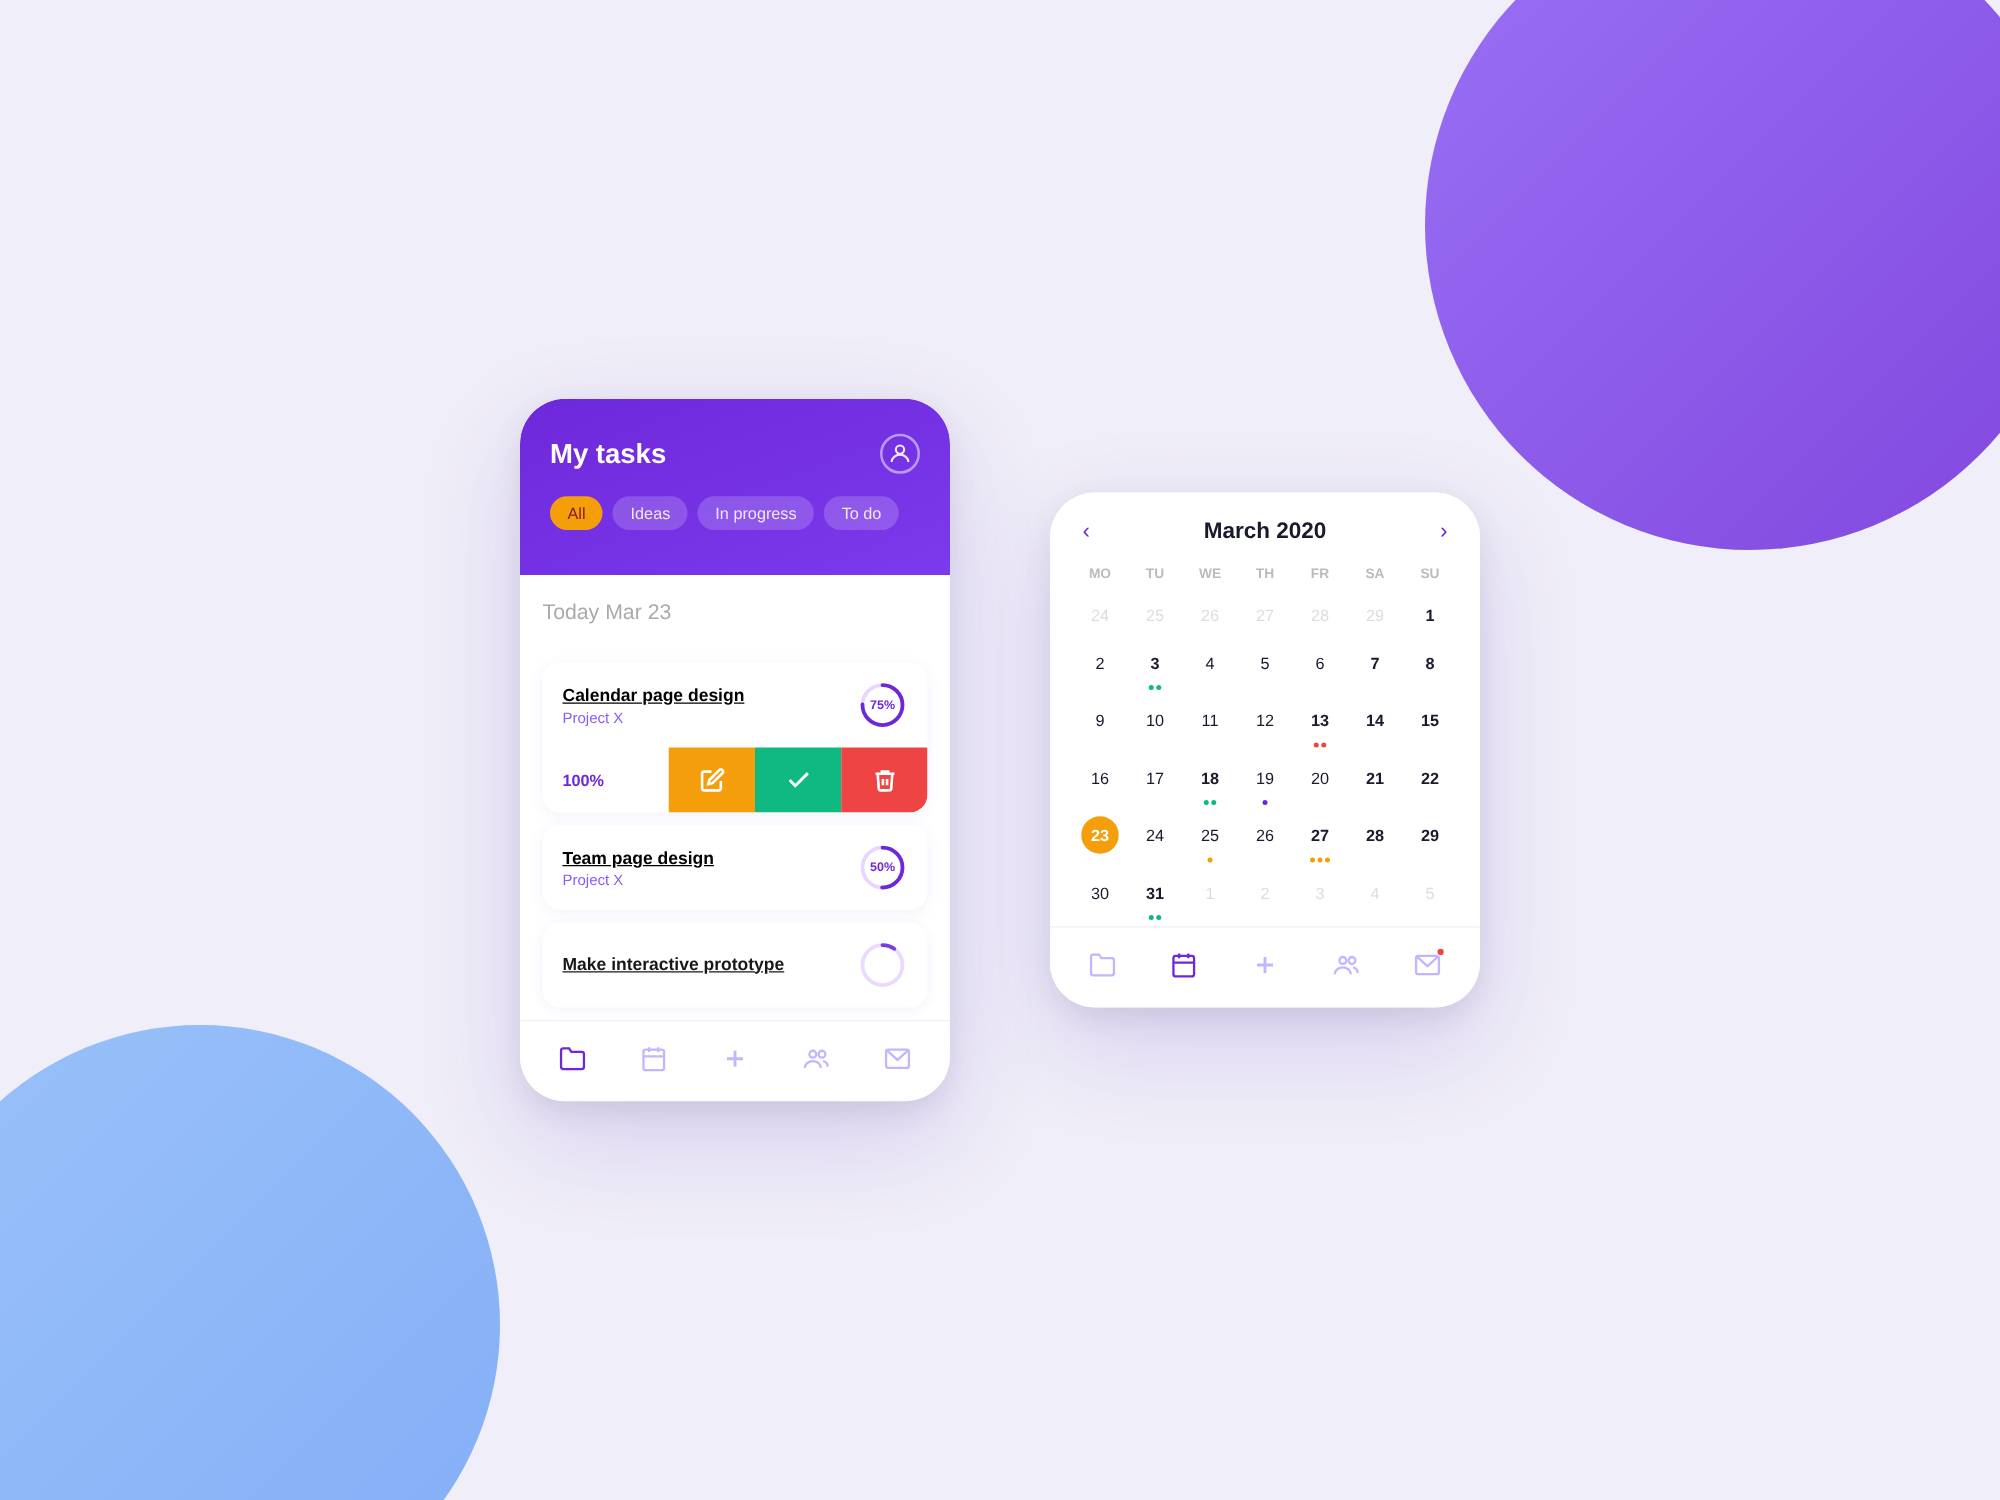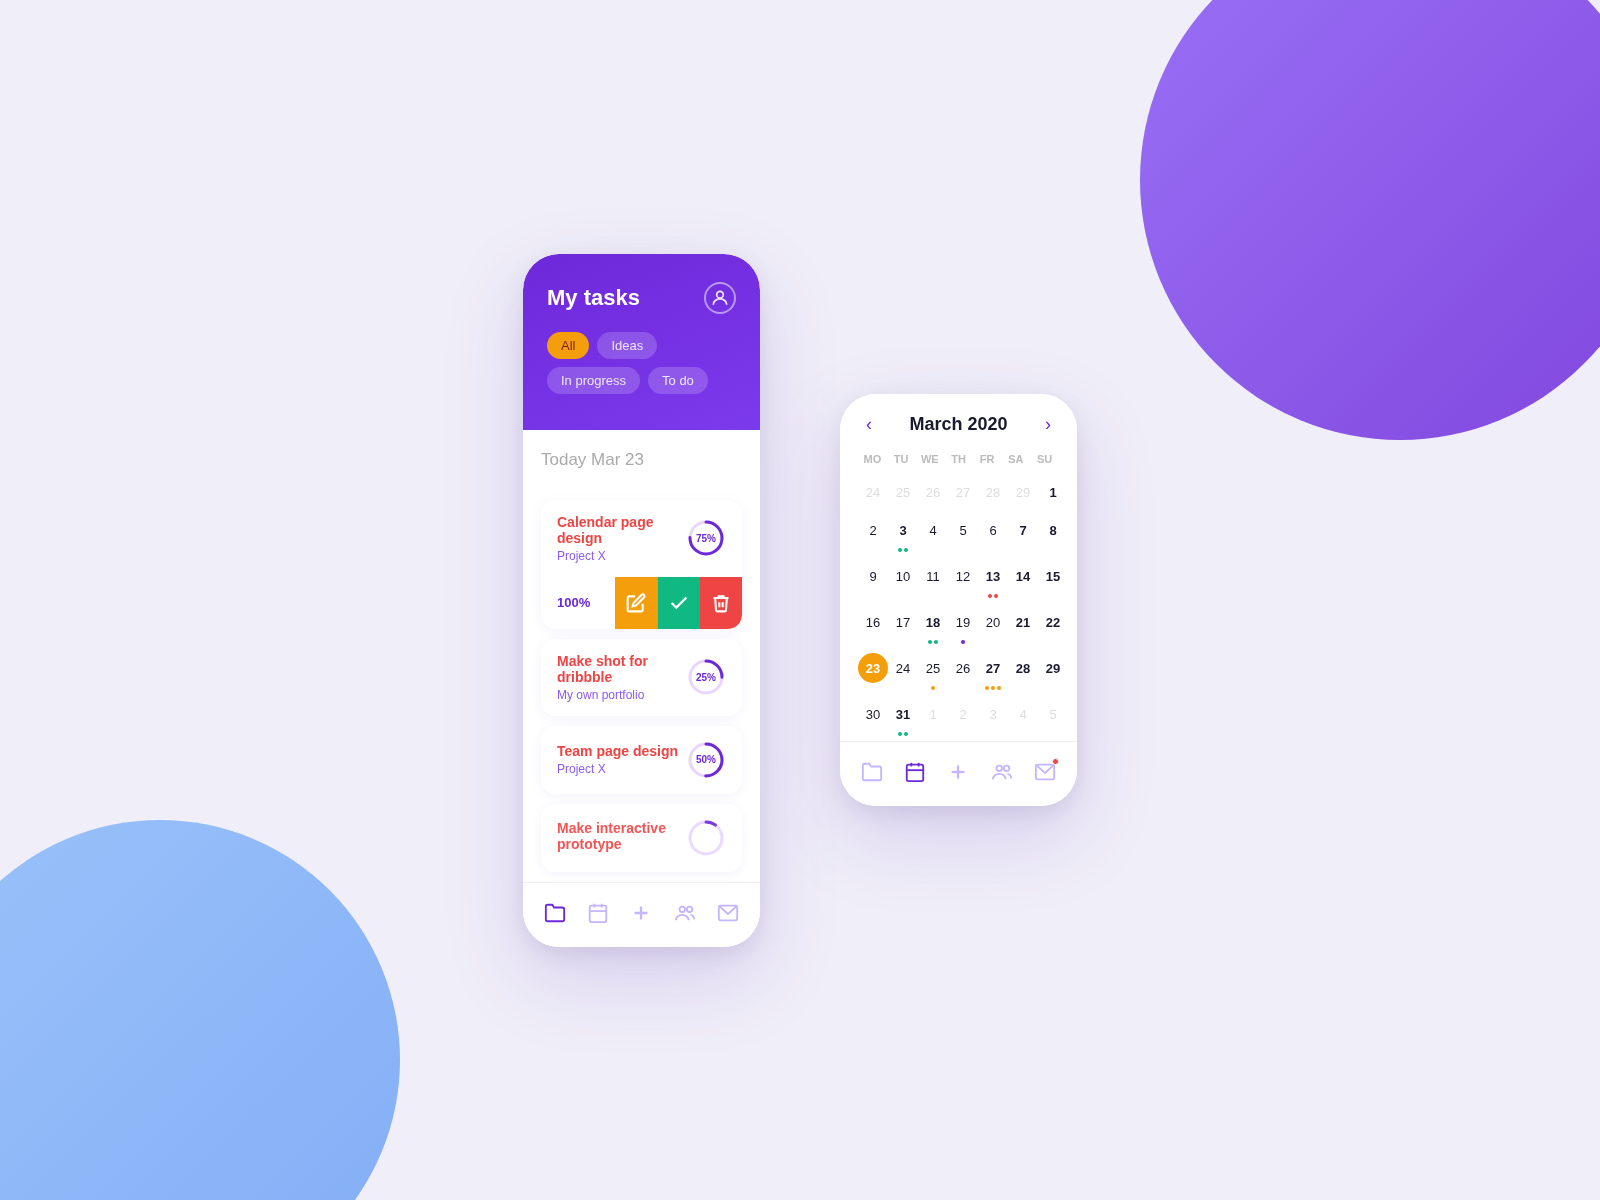--- a/index.html
+++ b/index.html
@@ -40,21 +40,21 @@
     .phones-container {
       display: flex;
       gap: 80px;
       align-items: center;
       position: relative;
       z-index: 10;
     }
 
     
     .phone {
-      width: 237px;
+      width: 344px;
       background: #fff;
       border-radius: 36px;
       box-shadow: 0 30px 80px rgba(100, 60, 200, 0.18), 0 8px 24px rgba(0,0,0,0.08);
       overflow: hidden;
       display: flex;
       flex-direction: column;
     }
 
     
     .phone-header {
@@ -146,22 +146,23 @@
       display: flex;
       justify-content: space-between;
       align-items: center;
       position: relative;
       overflow: hidden;
     }
     .task-info { flex: 1; }
     .task-name {
       font-size: 14px;
       font-weight: 600;
-      color: #ef4444;
+      color: #000000;
       margin-bottom: 3px;
+      text-decoration: underline;
     }
     .task-project {
       font-size: 12px;
       color: #8b5cf6;
     }
 
     
     .progress-circle {
       width: 40px;
       height: 40px;
@@ -393,33 +394,20 @@
             <svg width="20" height="20" viewBox="0 0 24 24" fill="none" stroke="white" stroke-width="2.5">
               <polyline points="3 6 5 6 21 6"></polyline>
               <path d="M19 6l-1 14a2 2 0 01-2 2H8a2 2 0 01-2-2L5 6"></path>
               <path d="M10 11v6M14 11v6"></path>
               <path d="M9 6V4h6v2"></path>
             </svg>
           </button>
         </div>
       </div>
 
-      <div class="task-card">
-        <div class="task-info">
-          <div class="task-name">Make shot for dribbble</div>
-          <div class="task-project">My own portfolio</div>
-        </div>
-        <div class="progress-circle">
-          <svg width="40" height="40" viewBox="0 0 40 40">
-            <circle cx="20" cy="20" r="16" fill="none" stroke="#e9d5ff" stroke-width="3"></circle>
-            <circle cx="20" cy="20" r="16" fill="none" stroke="#6d28d9" stroke-width="3" stroke-dasharray="100.53" stroke-dashoffset="75.4" stroke-linecap="round"></circle>
-          </svg>
-          <div class="progress-label">25%</div>
-        </div>
-      </div>
 
       <div class="task-card">
         <div class="task-info">
           <div class="task-name">Team page design</div>
           <div class="task-project">Project X</div>
         </div>
         <div class="progress-circle">
           <svg width="40" height="40" viewBox="0 0 40 40">
             <circle cx="20" cy="20" r="16" fill="none" stroke="#e9d5ff" stroke-width="3"></circle>
             <circle cx="20" cy="20" r="16" fill="none" stroke="#6d28d9" stroke-width="3" stroke-dasharray="100.53" stroke-dashoffset="50.265" stroke-linecap="round"></circle>

